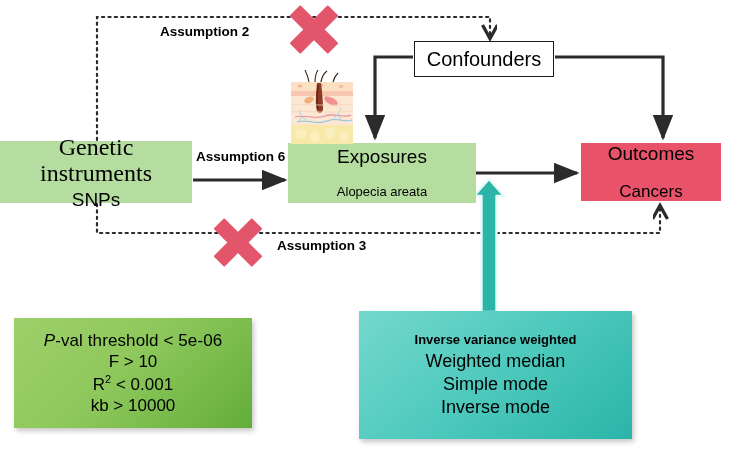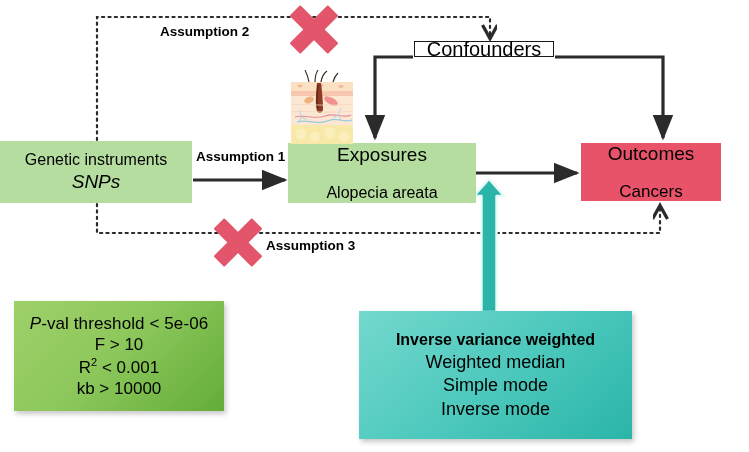--- a/index.html
+++ b/index.html
@@ -26,83 +26,83 @@
     justify-content: center;
     text-align: center;
     color: #000000;
     line-height: 1.12;
   }
   
   #box-genetic {
     left: 0px; top: 141px; width: 192px; height: 62px;
     background: #b6dda0;
   }
-  #box-genetic .line1 { font-size: 16px; }
-  #box-genetic .line2 { font-size: 19px; margin-top: 2px; font-style: italic; }
+  #box-genetic .line1 { font-size: 24px; font-family: Liberation Serif, serif; }
+  #box-genetic .line2 { font-size: 19px; margin-top: 2px; }
 
   
   #box-exposure {
     left: 288px; top: 143px; width: 188px; height: 60px;
     background: #b6dda0;
   }
   #box-exposure .line1 { font-size: 19px; }
-  #box-exposure .line2 { font-size: 16px; margin-top: 18px; }
+  #box-exposure .line2 { font-size: 13px; margin-top: 18px; }
 
   
   #box-outcome {
     left: 581px; top: 143px; width: 140px; height: 58px;
     background: #e8536a;
   }
   #box-outcome .line1 { font-size: 19px; }
   #box-outcome .line2 { font-size: 17px; margin-top: 17px; }
 
   
   #box-confounders {
-    left: 414px; top: 41px; width: 140px; height: 16px;
+    left: 414px; top: 41px; width: 140px; height: 36px;
     background: #ffffff;
     border: 1.6px solid #1a1a1a;
     font-size: 20px;
   }
 
   
   #box-params {
-    left: 14px; top: 301px; width: 210px; height: 110px;
+    left: 14px; top: 318px; width: 238px; height: 110px;
     background: linear-gradient(135deg, #9ed06a 0%, #8ec85c 45%, #63ad3a 100%);
     font-size: 17px;
     box-shadow: 2px 3px 5px rgba(0,0,0,0.22);
     justify-content: center;
   }
   #box-params .prow { margin: 1px 0; white-space: nowrap; }
   #box-params .prow.first { letter-spacing: 0.1px; }
   #box-params i { font-style: italic; }
   #box-params sup { font-size: 11px; vertical-align: super; }
 
   
   #box-methods {
     left: 359px; top: 311px; width: 273px; height: 128px;
     background: linear-gradient(140deg, #74d8ce 0%, #4ec9bd 50%, #2ab5a8 100%);
     font-size: 18px;
     box-shadow: 2px 3px 5px rgba(0,0,0,0.22);
     justify-content: center;
   }
   #box-methods .mrow { margin: 1.5px 0; white-space: nowrap; }
-  #box-methods .mrow.bold { font-weight: bold; font-size: 16px; }
+  #box-methods .mrow.bold { font-weight: bold; font-size: 13px; }
 
   
   .assump {
     position: absolute;
     font-size: 13.5px;
     font-weight: bold;
     color: #000000;
     white-space: nowrap;
     text-align: right;
   }
   #assumption-1 { left: 196px; top: 149px; }
   #assumption-2 { left: 160px; top: 24px; }
-  #assumption-3 { left: 266px; top: 238px; }
+  #assumption-3 { left: 277px; top: 238px; }
 
   
   #wires {
     position: absolute;
     left: 0; top: 0;
     width: 749px; height: 452px;
     pointer-events: none;
   }
 
   
@@ -188,21 +188,21 @@
     <div class="prow">kb  &gt;  10000</div>
   </div>
 
   <div class="box" id="box-methods">
     <div class="mrow bold">Inverse variance weighted</div>
     <div class="mrow">Weighted median</div>
     <div class="mrow">Simple mode</div>
     <div class="mrow">Inverse mode</div>
   </div>
 
-  <div class="assump" id="assumption-1">Assumption 1</div>
+  <div class="assump" id="assumption-1">Assumption 6</div>
   <div class="assump" id="assumption-2">Assumption 2</div>
   <div class="assump" id="assumption-3">Assumption 3</div>
 
   <div class="xmark" id="xmark-2">
     <span class="a"></span>
       <span class="b"></span>
   </div>
   <div class="xmark" id="xmark-3">
     <span class="a"></span>
       <span class="b"></span>

